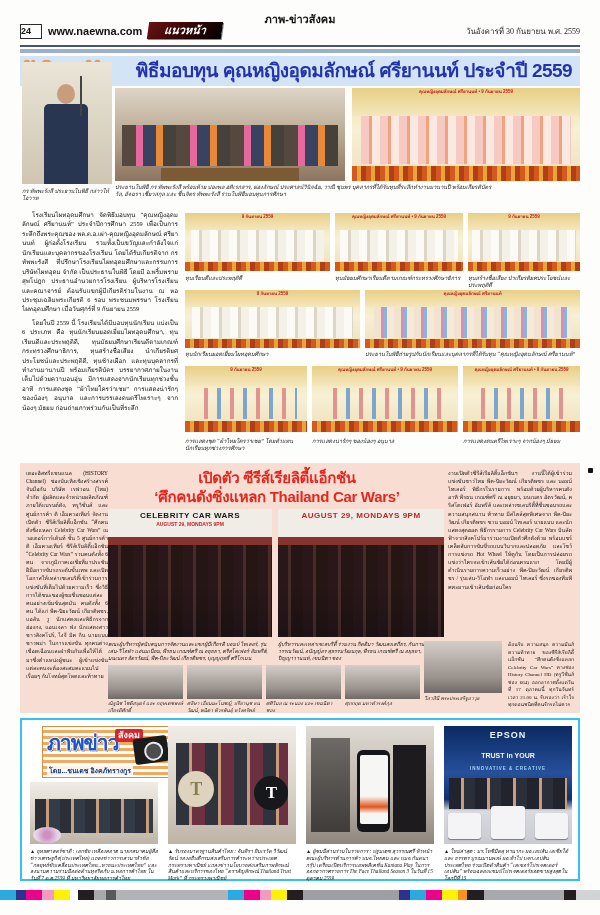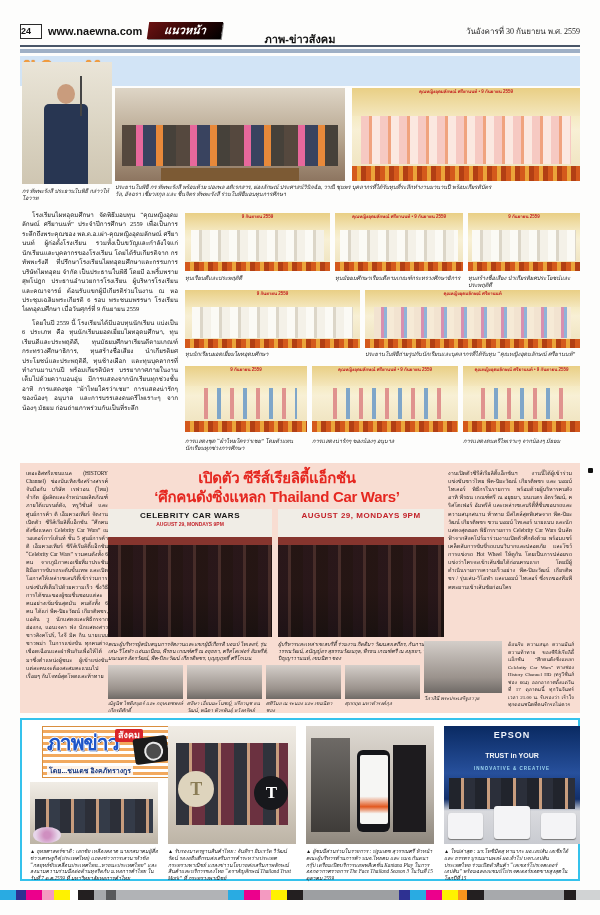--- a/index.html
+++ b/index.html
@@ -7,21 +7,21 @@
         font-family:"Liberation Sans",sans-serif;}
   
   .pagenum{position:absolute;left:20px;top:24px;width:20px;height:13px;border:1.5px solid #2a2a2a;
            font:bold 9px/13px "Liberation Sans",sans-serif;color:#111;}
   .site{position:absolute;left:48px;top:24px;font:bold 11px/14px "Liberation Sans",sans-serif;color:#111;}
   .masthead{position:absolute;left:148px;top:22px;width:74px;height:17px;
             background:linear-gradient(135deg,#6b1212 0%,#2a0505 60%,#000 100%);
             color:#fff;font:bold italic 11px/17px "Liberation Sans",sans-serif;text-align:center;
             transform:skewX(-8deg);box-shadow:1px 1px 0 #888;}
   .secttitle{position:absolute;left:50%;top:12px;transform:translateX(-50%);
-             font:bold 11px/14px "Liberation Sans",sans-serif;color:#111;margin-top:20px;}
+             font:bold 11px/14px "Liberation Sans",sans-serif;color:#111;}
   .pagedate{position:absolute;right:20px;top:26px;font:8px/11px "Liberation Serif",serif;color:#222;}
   .rule1{position:absolute;left:20px;top:45px;width:560px;height:2px;background:#4a5668;}
   .rule2{position:absolute;left:20px;top:49px;width:560px;height:4px;background:#9fb0c6;}
   
   .hband{position:absolute;left:20px;top:56px;width:560px;height:30px;background:#d2e4f6;}
   .headline1{position:absolute;left:130px;top:58px;width:448px;text-align:center;
              font:bold 19px/26px "Liberation Sans",sans-serif;color:#2433ac;letter-spacing:-.5px;}
   .wmark{position:absolute;left:22px;top:53px;font:bold 24px/26px "Liberation Sans",sans-serif;
          color:#f49a36;text-shadow:0 0 1px #c96a12;opacity:.95;letter-spacing:4px;}
   .ph{position:absolute;overflow:hidden;background:#d6cfc0;}
@@ -49,21 +49,21 @@
   .dancers{position:absolute;left:8%;right:8%;top:34%;height:46%;
            background:repeating-linear-gradient(90deg,transparent 0 9px,#e0938f 9px 13px,transparent 13px 22px,#7fa6c9 22px 26px);}
   .sc-dark{background:linear-gradient(180deg,#efece5 0 20%,#86352e 20% 62%,#3c1715 100%);}
   .crowd-dark{position:absolute;left:0;right:0;bottom:0;height:72%;
               background:repeating-linear-gradient(90deg,#191216 0 10px,#3c2b28 10px 13px,#14100f 13px 25px);opacity:.85;}
   .cb-strip{position:absolute;left:0;right:0;top:0;height:22%;background:#f0ede6;text-align:center;}
   .cb-t1{font:bold 8px/10px "Liberation Sans",sans-serif;color:#171717;letter-spacing:.5px;margin-top:2px;}
   .cb-t2{font:bold 5px/7px "Liberation Sans",sans-serif;color:#c3232a;}
   .sc-portrait{background:linear-gradient(180deg,#d4cec9 0%,#9b938d 70%,#6f6a66 100%);}
   .sc-meeting{background:linear-gradient(180deg,#f0ece5 0%,#d9d2c6 55%,#bdb4a6 100%);}
-  .sc-epson{background:linear-gradient(180deg,#0a2a62 0%,#27509c 40%,#122f6a 62%,#d9dade 72%,#c9cbd1 100%);padding-left:8px;}
+  .sc-epson{background:linear-gradient(180deg,#0a2a62 0%,#27509c 40%,#122f6a 62%,#d9dade 72%,#c9cbd1 100%);}
   .proj{position:absolute;bottom:4%;width:26%;height:22%;background:#f4f4f6;border-radius:3px;box-shadow:0 1px 1px #777;}
   .ep-t1{position:absolute;top:3%;left:0;right:0;text-align:center;font:bold 9px/10px "Liberation Sans",sans-serif;color:#eef2fa;letter-spacing:1px;}
   .ep-t2{position:absolute;top:22%;left:0;right:0;text-align:center;font:bold 7px/8px "Liberation Sans",sans-serif;color:#f3f5f9;}
   .ep-t3{position:absolute;top:34%;left:0;right:0;text-align:center;font:bold 4.5px/6px "Liberation Sans",sans-serif;color:#9fd8f2;letter-spacing:1px;}
   .medal{position:absolute;border-radius:50%;text-align:center;font-family:"Liberation Serif",serif;font-weight:bold;}
   .phone{position:absolute;background:#15161a;border-radius:6px;}
   .phone .scr{position:absolute;left:8%;right:8%;top:6%;bottom:10%;background:linear-gradient(180deg,#f6f6f4 60%,#e2581f 75%,#f6f6f4 85%);border-radius:2px;}
   
   .pinkbox{position:absolute;left:20px;top:463px;width:560px;height:250px;background:#f8ddd2;}
   .pb-col{position:absolute;font:5.4px/1.5 "Liberation Serif",serif;color:#151515;text-align:justify;overflow:hidden;}
@@ -95,20 +95,21 @@
   <div class="pagenum">24</div>
   <div class="site">www.naewna.com</div>
   <div class="masthead">แนวหน้า</div>
   <div class="secttitle">ภาพ-ข่าวสังคม</div>
   <div class="pagedate">วันอังคารที่ 30 กันยายน พ.ศ. 2559</div>
   <div class="rule1"></div>
   <div class="rule2"></div>
 
   <div class="hband"></div>
   <div class="wmark">ยา…ท</div>
+  <div class="headline1">พิธีมอบทุน คุณหญิงอุดมลักษณ์ ศรียานนท์ ประจำปี 2559</div>
 
   <div class="ph sc-speaker" style="left:22px;top:62px;width:90px;height:122px;z-index:2">
     <div class="suit" style="left:22px;top:42px;width:44px;height:80px"></div>
     <div class="head-dot" style="left:35px;top:22px;width:18px;height:20px"></div>
     <div style="position:absolute;left:58px;top:14px;width:2px;height:40px;background:#444"></div>
   </div>
   <div class="cap" style="left:22px;top:188px;width:90px">กร ทัพพะรังสี ประธานในพิธี กล่าวให้โอวาท</div>
 
   <div class="ph sc-vip" style="left:115px;top:88px;width:230px;height:93px">
     <div class="viprow"></div>

